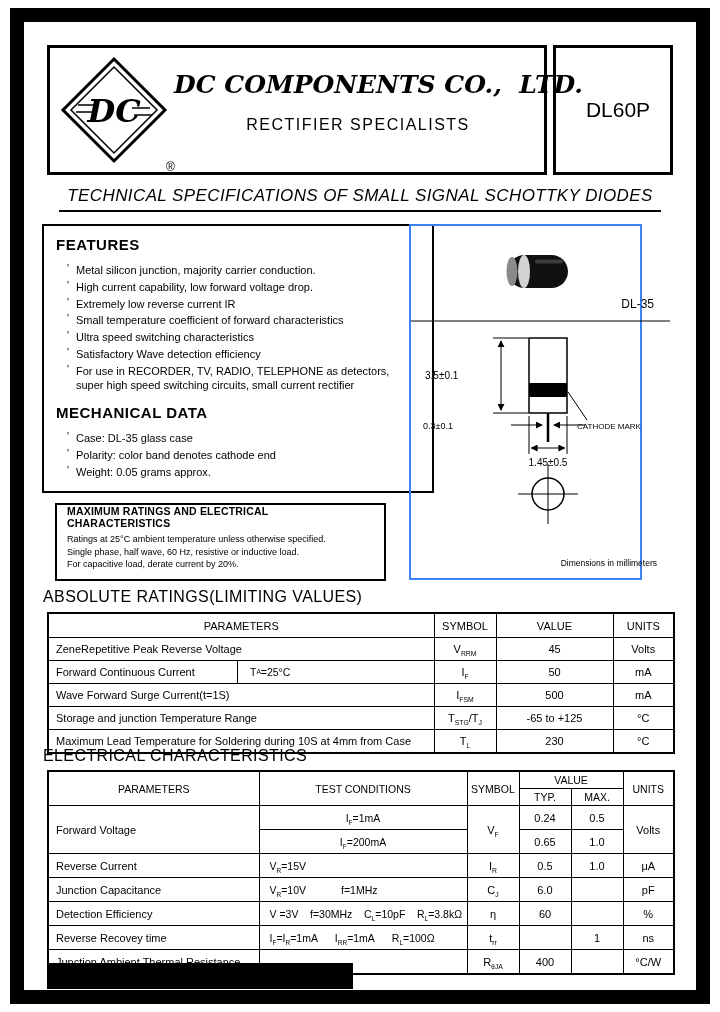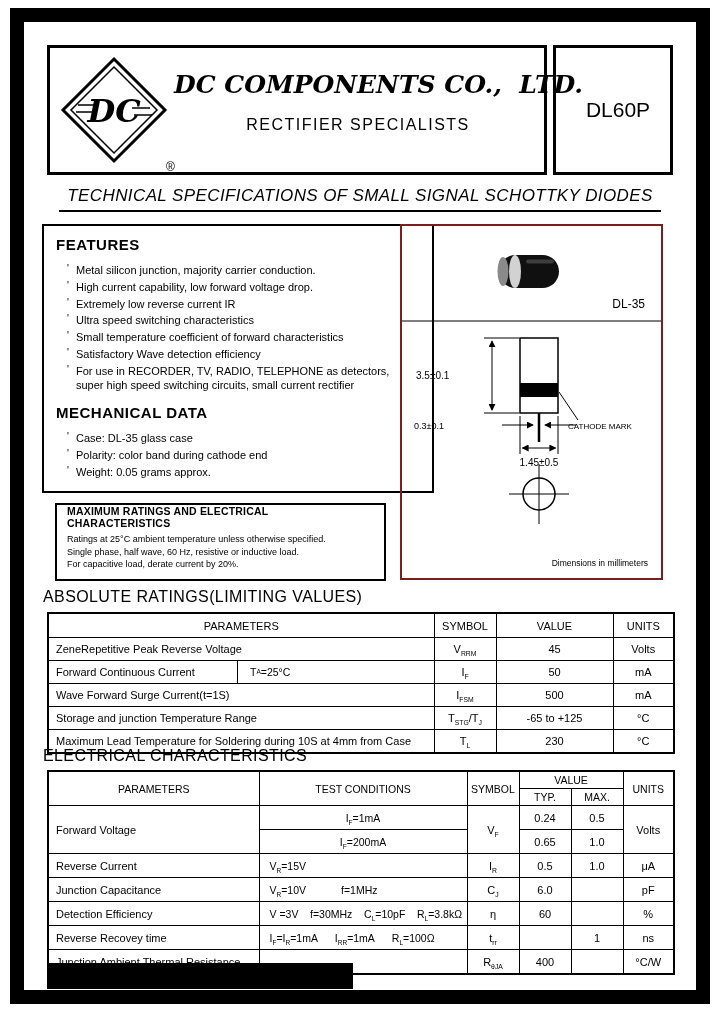--- a/index.html
+++ b/index.html
@@ -30,22 +30,22 @@
 
   
   .features-box { position:absolute; left:42px; top:224px; width:392px; height:269px;
                   border:2px solid #000; box-sizing:border-box; padding:6px 12px; }
   .sec-heading { font-size:15px; font-weight:bold; letter-spacing:0.5px; margin:4px 0 6px; }
   .blist { list-style:none; margin:10px; padding:0; font-size:11px; }
   .blist li { position:relative; padding-left:10px; margin-bottom:2.5px; line-height:1.3; }
   .blist li::before { content:"'"; position:absolute; left:1px; top:-1px; font-size:10px; }
 
   
-  .package-box { position:absolute; left:400px; top:224px; width:263px; height:356px;
-                 border:2px solid #7f1d1d; box-sizing:border-box; }
+  .package-box { position:absolute; left:409px; top:224px; width:233px; height:356px;
+                 border:2px solid #3b82f6; box-sizing:border-box; }
   .package-box svg { display:block; }
   .package-box text { font-family:"Liberation Sans", sans-serif; fill:#000; }
 
   
   .ratings-box { position:absolute; left:55px; top:503px; width:331px; height:78px;
                  border:2px solid #000; box-sizing:border-box; padding:0 10px; }
   .ratings-box h4 { margin:0 0 5px; font-size:10.5px; font-weight:bold; letter-spacing:0.2px; }
   .ratings-box p { margin:0 0 2.5px; font-size:9px; }
 
   .section-heading { position:absolute; left:43px; font-size:16px; letter-spacing:0.4px; }
@@ -101,29 +101,29 @@
 <div class="doc-title">
   <span>TECHNICAL SPECIFICATIONS OF SMALL SIGNAL SCHOTTKY DIODES</span>
 </div>
 
 <div class="features-box">
   <div class="sec-heading">FEATURES</div>
   <ul class="blist">
     <li>Metal silicon junction, majority carrier conduction.</li>
     <li>High current capability, low forward voltage drop.</li>
     <li>Extremely low reverse current IR</li>
+    <li>Small temperature coefficient of forward characteristics</li>
     <li>Ultra speed switching characteristics</li>
-    <li>Small temperature coefficient of forward characteristics</li>
     <li>Satisfactory Wave detection efficiency</li>
     <li>For use in RECORDER, TV, RADIO, TELEPHONE as detectors, super high speed switching circuits, small current rectifier</li>
   </ul>
   <div class="sec-heading" style="margin-top:12px;">MECHANICAL DATA</div>
   <ul class="blist">
     <li>Case: DL-35 glass case</li>
-    <li>Polarity: color band during cathode end</li>
+    <li>Polarity: color band denotes cathode end</li>
     <li>Weight: 0.05 grams approx.</li>
   </ul>
 </div>
 
 <div class="package-box">
   <svg width="259" height="352" viewBox="0 0 259 352">
     <defs>
       <marker id="arr" viewBox="0 0 8 8" refX="7" refY="4" markerWidth="7" markerHeight="7" orient="auto-start-reverse">
         <path d="M0,0 L8,4 L0,8 z" fill="#000"></path>
       </marker>

